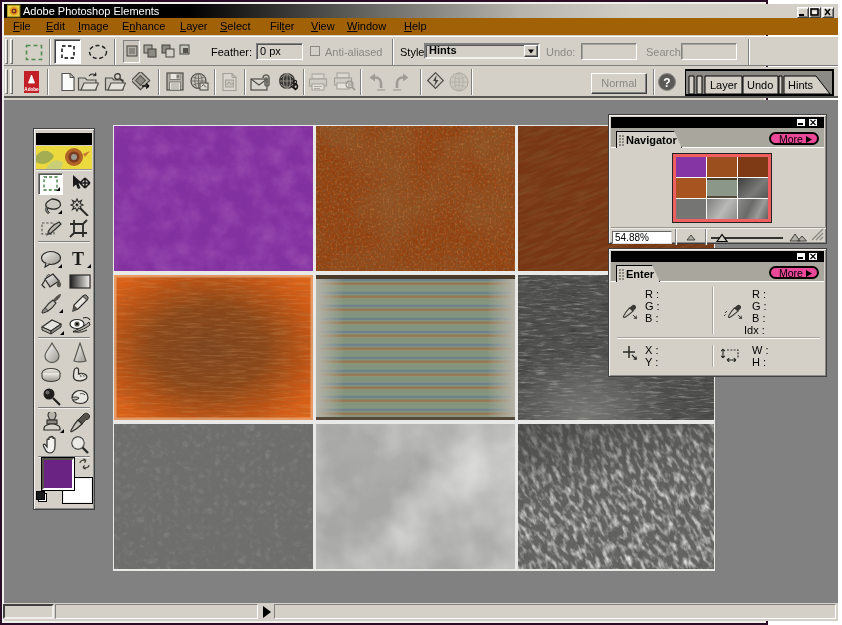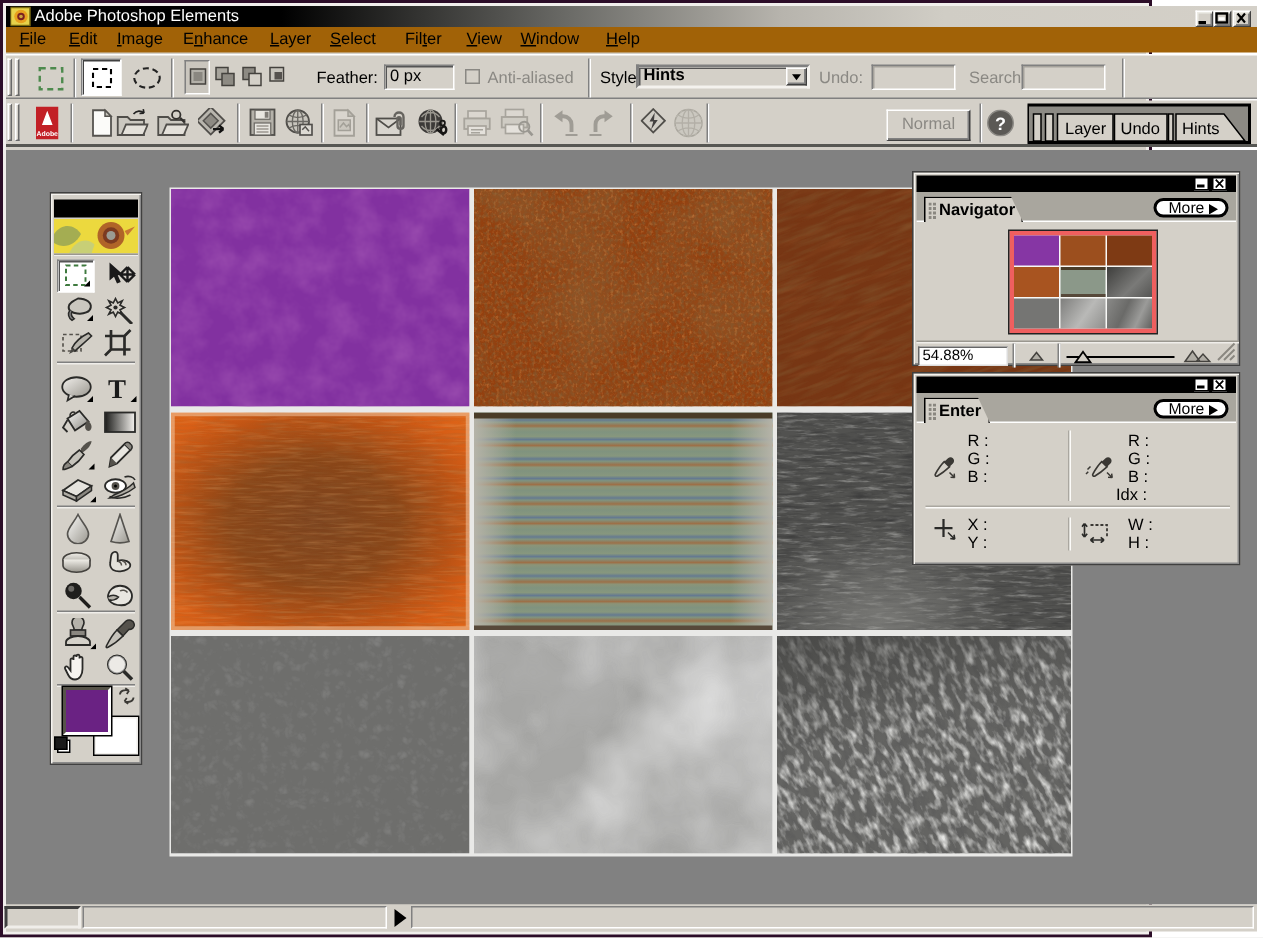--- a/index.html
+++ b/index.html
@@ -43,21 +43,21 @@
 #grid { position:absolute; left:109px; top:25px; width:602px; height:446px; background:#e9e9e7; }
 .tile { position:absolute; overflow:hidden; }
 
 .palette { position:absolute; background:#d4d0c8; border:1px solid #404040;
   box-shadow: inset 1px 1px 0 #f5f3ef, inset -1px -1px 0 #8a8a8a; }
 .ptitle { position:absolute; left:2px; top:2px; right:2px; height:11px; background:#000; }
 .pbtn { position:absolute; top:1px; width:10px; height:9px; background:#fff; border:1px solid #000; }
 .pbtn svg, .tbtn svg { display:block; }
 .tabband { position:absolute; left:2px; right:2px; height:20px; background:#a9a69e; border-bottom:1px solid #fff; }
 .ptab { position:absolute; background:#d4d0c8; border:1px solid #000; border-bottom:none; font-weight:bold; color:#000; }
-.morebtn { position:absolute; width:50px; height:13px; border:2px solid #000; border-radius:7px; background:#ffffff; font-size:10.5px; text-align:left; }
+.morebtn { position:absolute; width:50px; height:13px; border:2px solid #000; border-radius:7px; background:#ec4899; font-size:10.5px; text-align:left; }
 
 #toolbox { position:absolute; left:29px; top:28px; width:62px; height:382px; background:#d4d0c8;
   border:1px solid #404040; box-shadow: inset 1px 1px 0 #f5f3ef, inset -1px -1px 0 #8a8a8a; }
 .tool { position:absolute; width:28px; height:22px; }
 .tsep { position:absolute; left:4px; width:52px; height:1px; background:#808080; box-shadow:0 1px 0 #f0eeea; }
 </style>
 </head>
 <body>
 <div id="win">
 

